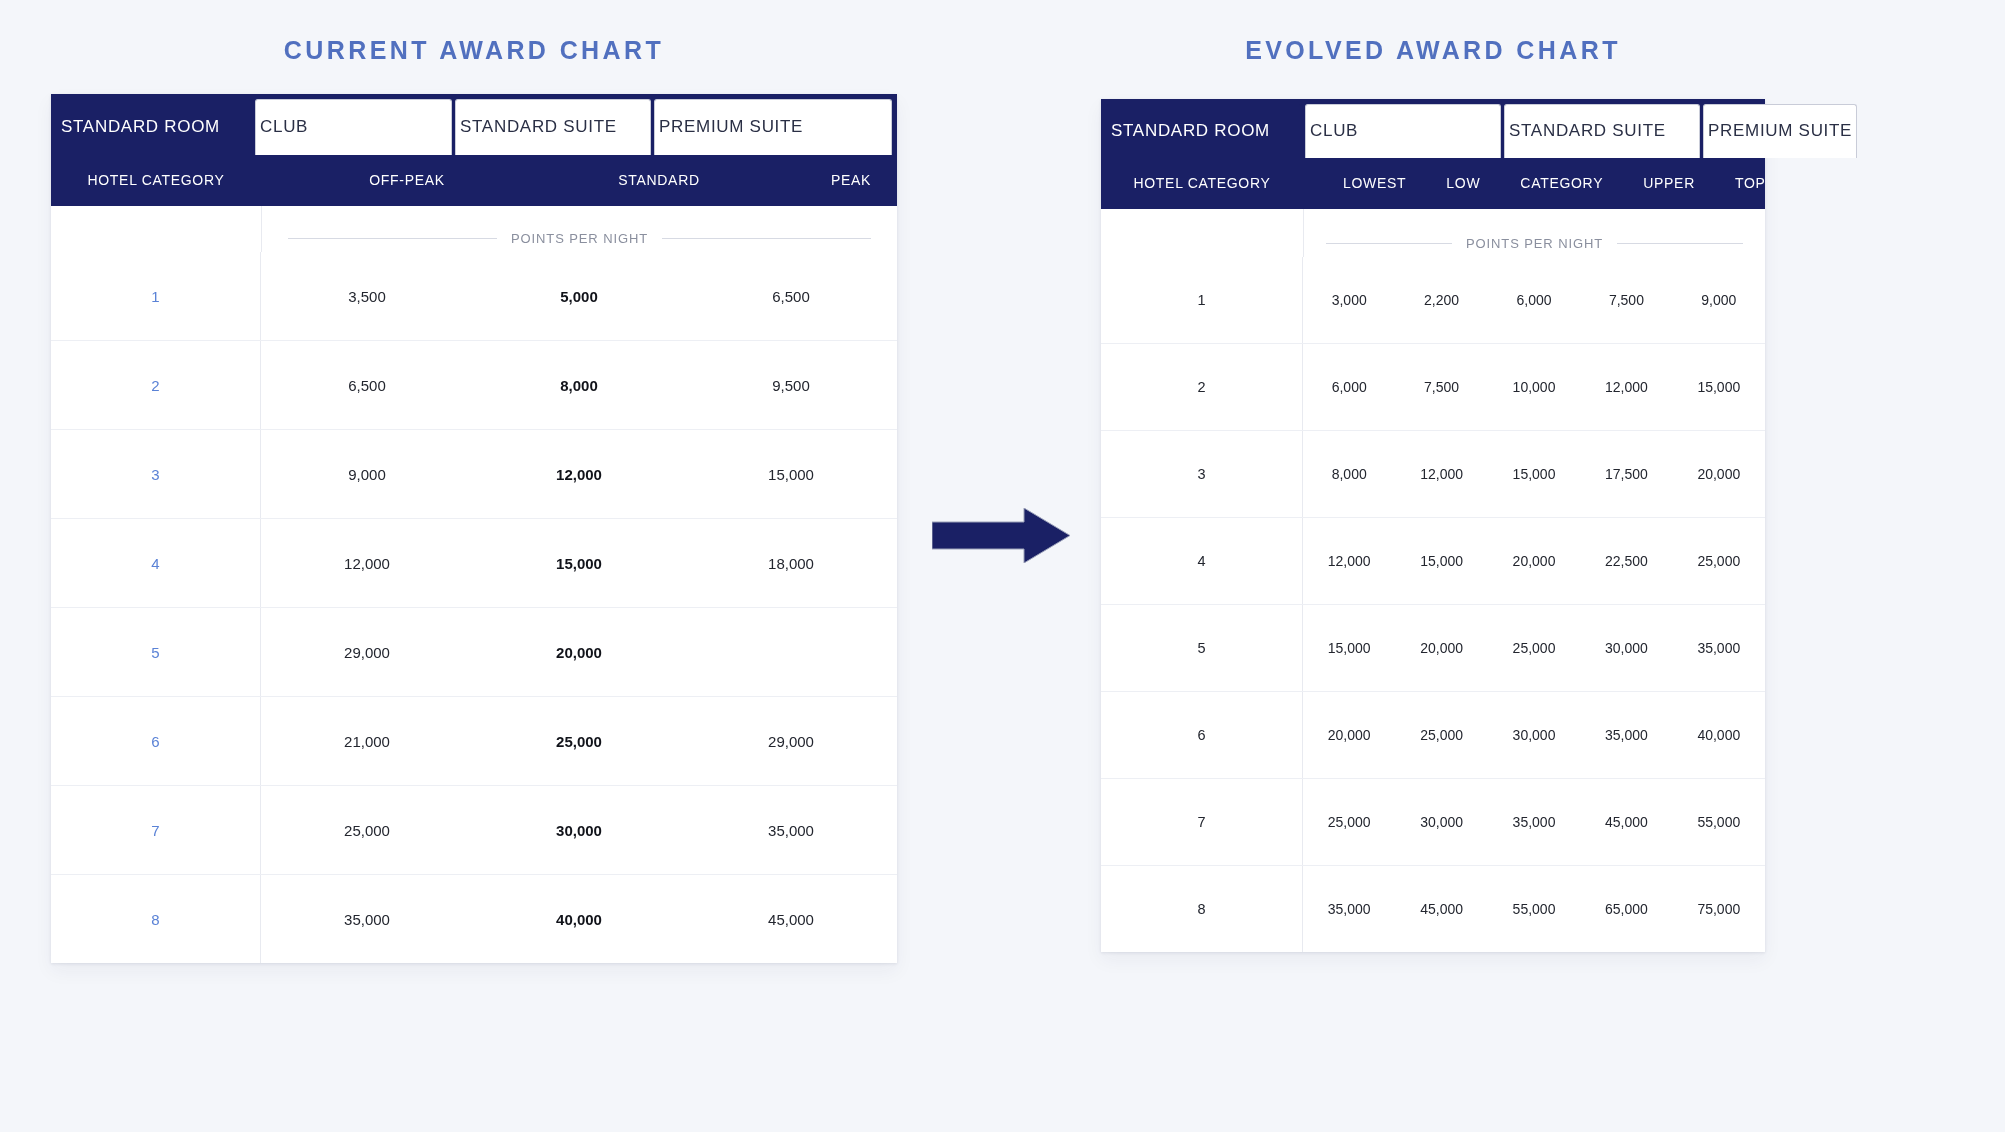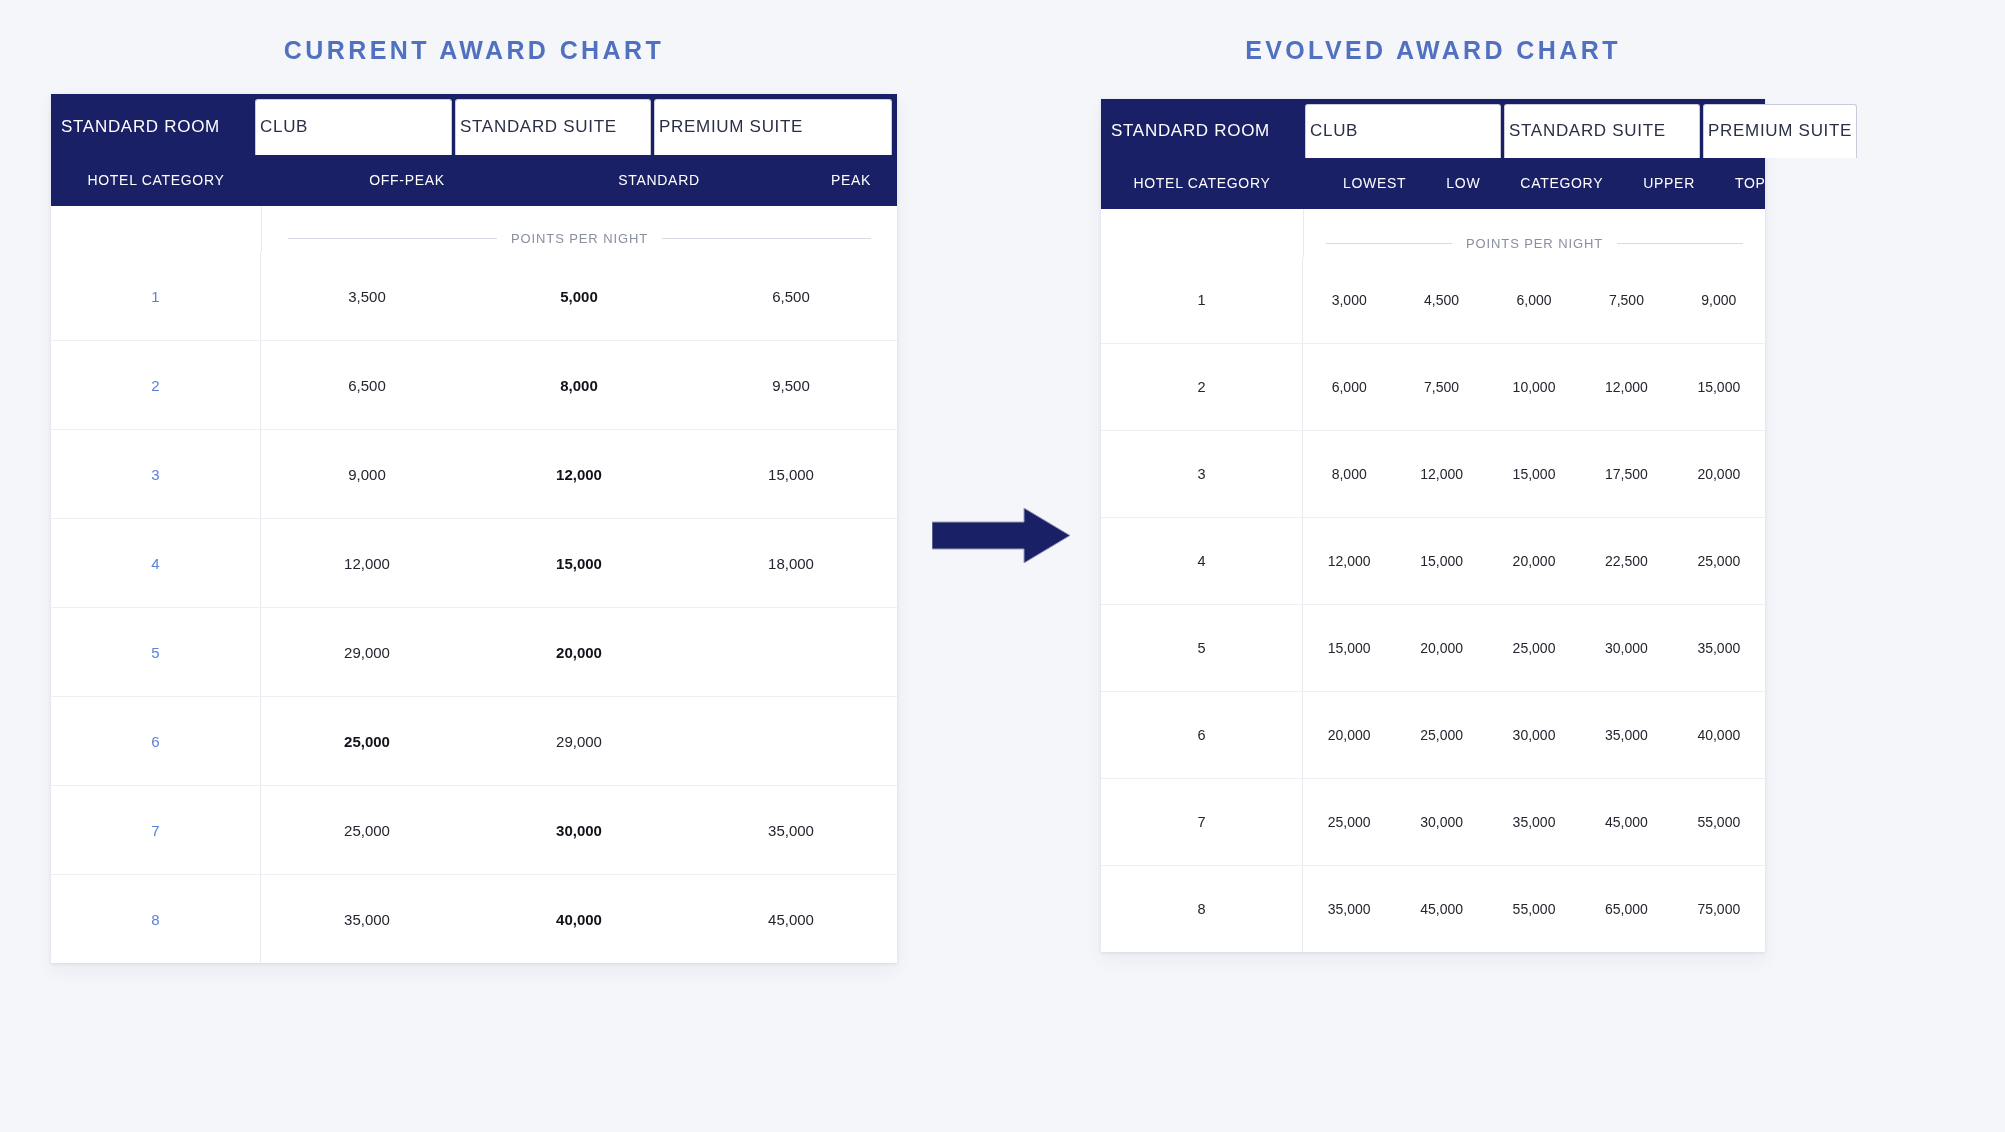--- a/index.html
+++ b/index.html
@@ -247,20 +247,21 @@
         <div class="cell bold">15,000</div>
         <div class="cell">18,000</div>
       </div>
       <div class="data-row">
         <div class="cell cat">5</div>
         <div class="cell">29,000</div>
         <div class="cell bold">20,000</div>
       </div>
       <div class="data-row">
         <div class="cell cat">6</div>
+        <div class="cell">21,000</div>
         <div class="cell bold">25,000</div>
         <div class="cell">29,000</div>
       </div>
       <div class="data-row">
         <div class="cell cat">7</div>
         <div class="cell">25,000</div>
         <div class="cell bold">30,000</div>
         <div class="cell">35,000</div>
       </div>
       <div class="data-row">
@@ -303,21 +304,21 @@
         <div class="ppn-inner">
           <span class="ppn-line"></span>
           <span class="ppn-text">POINTS PER NIGHT</span>
           <span class="ppn-line"></span>
         </div>
       </div>
 
       <div class="data-row first">
         <div class="cell cat">1</div>
         <div class="cell">3,000</div>
-        <div class="cell">4,500</div>
+        <div class="cell">2,200</div>
         <div class="cell">6,000</div>
         <div class="cell">7,500</div>
         <div class="cell">9,000</div>
       </div>
       <div class="data-row">
         <div class="cell cat">2</div>
         <div class="cell">6,000</div>
         <div class="cell">7,500</div>
         <div class="cell">10,000</div>
         <div class="cell">12,000</div>

